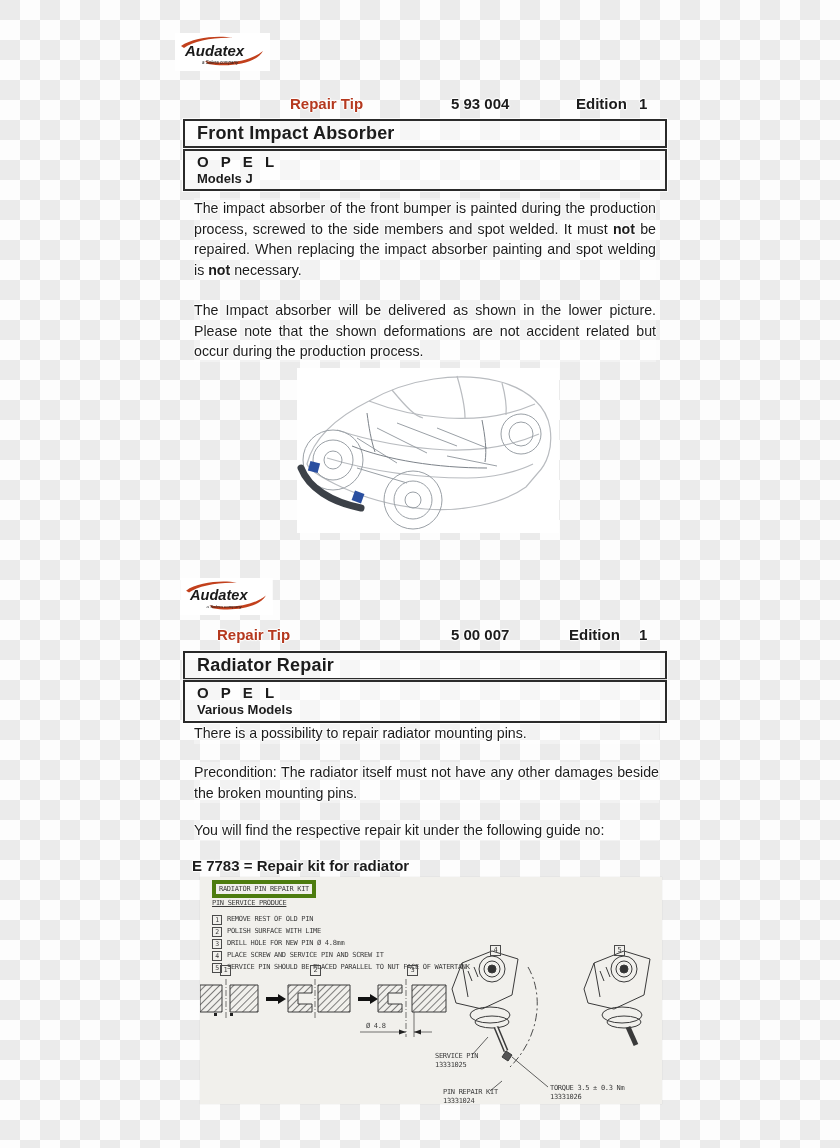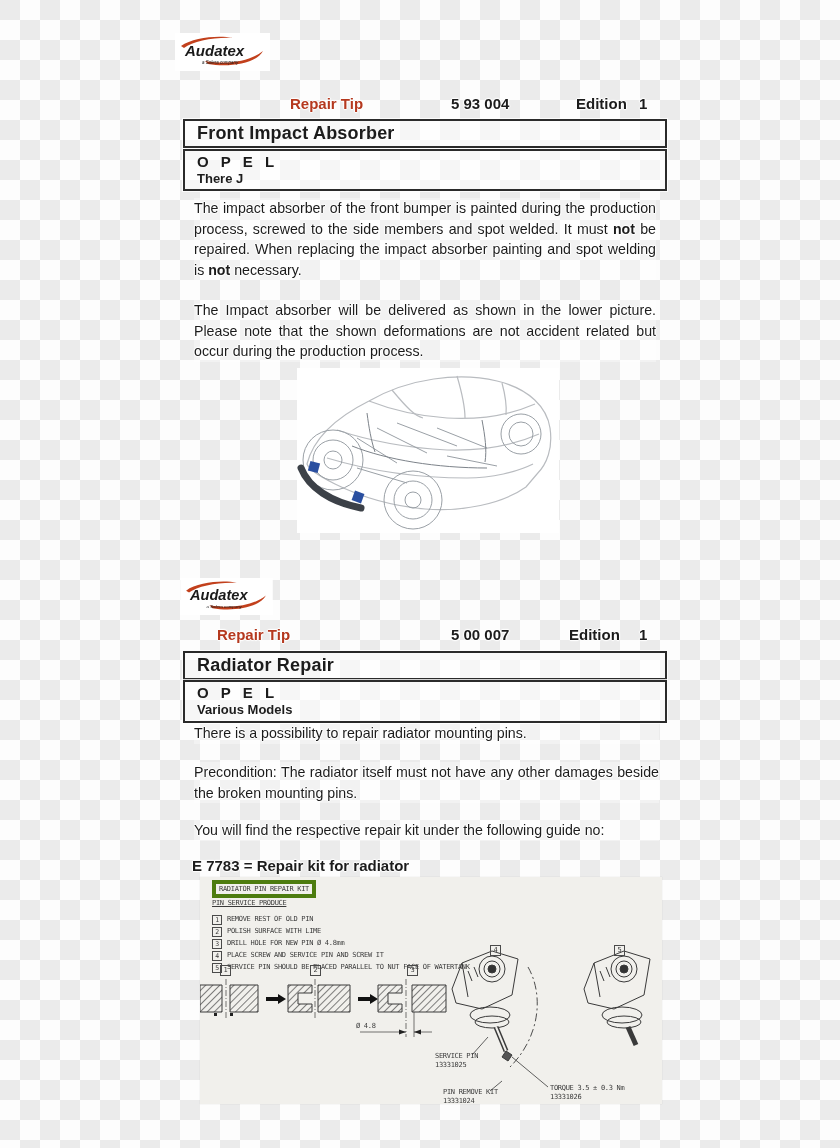--- a/index.html
+++ b/index.html
@@ -51,21 +51,21 @@
   <div class="abs hdr halo" style="left:431px;top:95px;">5 93 004</div>
   <div class="abs hdr halo" style="left:556px;top:95px;">Edition</div>
   <div class="abs hdr halo" style="left:619px;top:95px;">1</div>
 
   <div class="abs titlebox" style="left:183px;top:119px;width:480px;height:25px;">
     <div class="title-text">Front Impact Absorber</div>
   </div>
 
   <div class="abs titlebox" style="left:183px;top:149px;width:480px;height:38px;">
     <div class="opel">O P E L</div>
-    <div class="model">There J</div>
+    <div class="model">Models J</div>
   </div>
 
   <div class="abs para halo" style="left:194px;top:300px;width:462px;">The Impact absorber will be delivered as shown in the lower picture. Please note that the shown deformations are not accident related but occur during the production process.</div>
 
   <div class="abs para halo" style="left:194px;top:198px;width:462px;">
     <span>The impact absorber of the front bumper is painted during the production process, screwed to the side members and spot welded. It must </span><b>not</b><span> be repaired. When replacing the impact absorber painting and spot welding is </span><b>not</b><span> necessary.</span>
   </div>
 
   <div class="abs whitebox" style="left:297px;top:368px;width:262px;height:165px;">
     <svg width="262" height="165" viewBox="0 0 262 165">
@@ -207,23 +207,23 @@
     <div class="step tek" style="top:62px;"><span class="stepnum">3</span><span>DRILL HOLE FOR NEW PIN Ø 4.8mm</span></div>
     <div class="step tek" style="top:74px;"><span class="stepnum">4</span><span>PLACE SCREW AND SERVICE PIN AND SCREW IT</span></div>
     <div class="step tek" style="top:86px;"><span class="stepnum">5</span><span>SERVICE PIN SHOULD BE PLACED PARALLEL TO NUT FACE OF WATERTANK</span></div>
 
     <div class="figlab" style="left:20px;top:88px;">1</div>
     <div class="figlab" style="left:110px;top:88px;">2</div>
     <div class="figlab" style="left:207px;top:88px;">3</div>
     <div class="figlab" style="left:290px;top:68px;">4</div>
     <div class="figlab" style="left:414px;top:68px;">5</div>
 
-    <div class="abs tek" style="left:156px;top:145px;">Ø 4.8</div>
+    <div class="abs tek" style="left:166px;top:145px;">Ø 4.8</div>
 
     <div class="abs tek" style="left:235px;top:175px;">SERVICE PIN</div>
     <div class="abs tek" style="left:235px;top:184px;">13331025</div>
     <div class="abs tek" style="left:350px;top:207px;">TORQUE 3.5 ± 0.3 Nm</div>
     <div class="abs tek" style="left:350px;top:216px;">13331026</div>
-    <div class="abs tek" style="left:243px;top:211px;">PIN REMOVE KIT</div>
+    <div class="abs tek" style="left:243px;top:211px;">PIN REPAIR KIT</div>
     <div class="abs tek" style="left:243px;top:220px;">13331024</div>
   </div>
 
 </div>
 
 </body></html>

